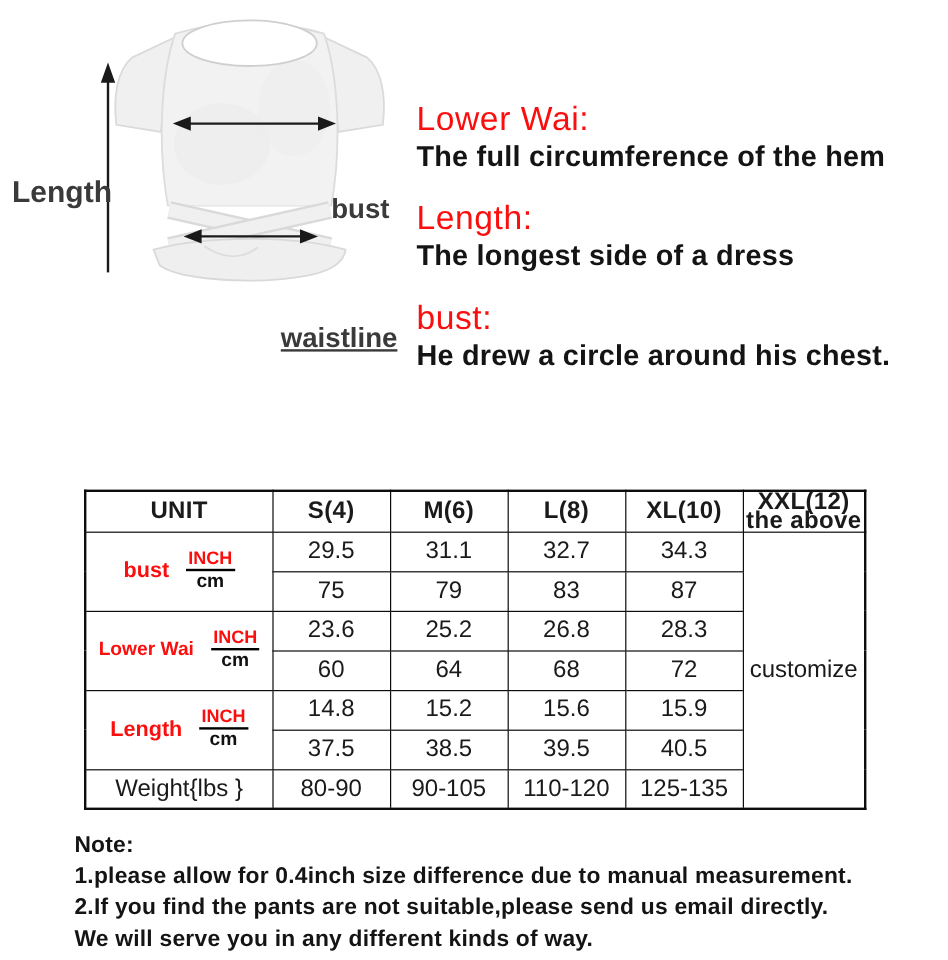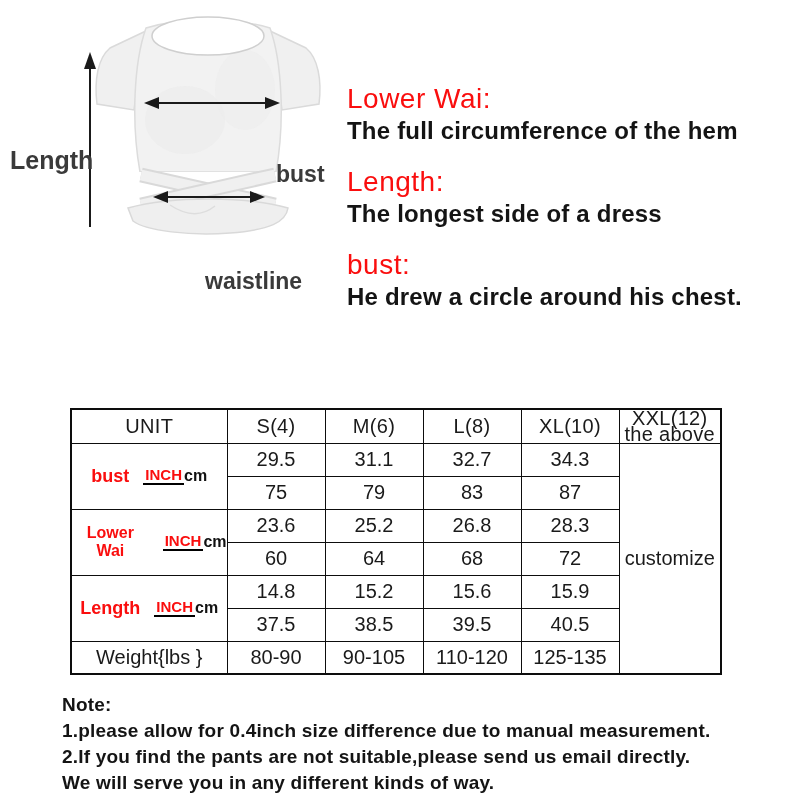--- a/index.html
+++ b/index.html
@@ -14,21 +14,21 @@
     font-family:"Liberation Sans",sans-serif;color:var(--text-dark);
     overflow:hidden;
   }
   .abs{position:absolute;}
 
   
   .diagram-svg{left:0;top:40;width:340px;height:280px;}
   .garment-label{color:#3a3a3a;font-weight:600;}
   .label-length{left:10px;top:146px;font-size:25px;}
   .label-bust{left:276px;top:161px;font-size:23px;}
-  .label-waistline{left:205px;top:268px;font-size:23px;}
+  .label-waistline{left:234px;top:268px;font-size:23px;text-decoration:underline;}
 
   
   .definitions{left:347px;top:82px;width:430px;}
   .definition-block{margin-bottom:21px;}
   .definition-term{
     color:var(--accent-red);font-size:28px;font-weight:400;line-height:34px;
     letter-spacing:0.5px;
   }
   .definition-desc{
     color:var(--text-dark);font-size:24px;font-weight:600;line-height:26px;
@@ -39,28 +39,28 @@
   table.size-table{
     position:absolute;left:70px;top:408px;width:650px;
     border-collapse:collapse;table-layout:fixed;
     border:2px solid var(--line-black);
   }
   table.size-table th,table.size-table td{
     border:1px solid var(--line-black);
     text-align:center;vertical-align:middle;
     font-size:20px;color:#1a1a1a;padding:0;
   }
-  table.size-table th{height:34px;font-weight:400;letter-spacing:0.3px;}
+  table.size-table th{height:34px;font-weight:700;letter-spacing:0.3px;}
   table.size-table td{height:33px;font-weight:500;}
   th.xxl-th{font-weight:400;font-size:16px;line-height:16px;}
   .label-flex{
     display:flex;align-items:center;justify-content:center;gap:14px;
   }
   .row-label{color:var(--accent-red);font-size:18px;font-weight:700;}
-  .frac{display:inline-flex;flex-direction:row;align-items:center;line-height:1.05;}
+  .frac{display:inline-flex;flex-direction:column;align-items:center;line-height:1.05;}
   .frac .inch{
     color:var(--accent-red);font-size:15px;font-weight:700;
     border-bottom:2px solid #000;padding:0 2px 1px 2px;
   }
   .frac .cm{color:#111;font-size:16px;font-weight:700;padding-top:1px;}
   td.weight-cell{color:var(--accent-red);font-size:18px;font-weight:700;height:34px;}
   td.customize-cell{color:var(--accent-red);font-size:20px;font-weight:700;}
 
   
   .notes{left:62px;top:692px;width:710px;font-size:19px;font-weight:600;

